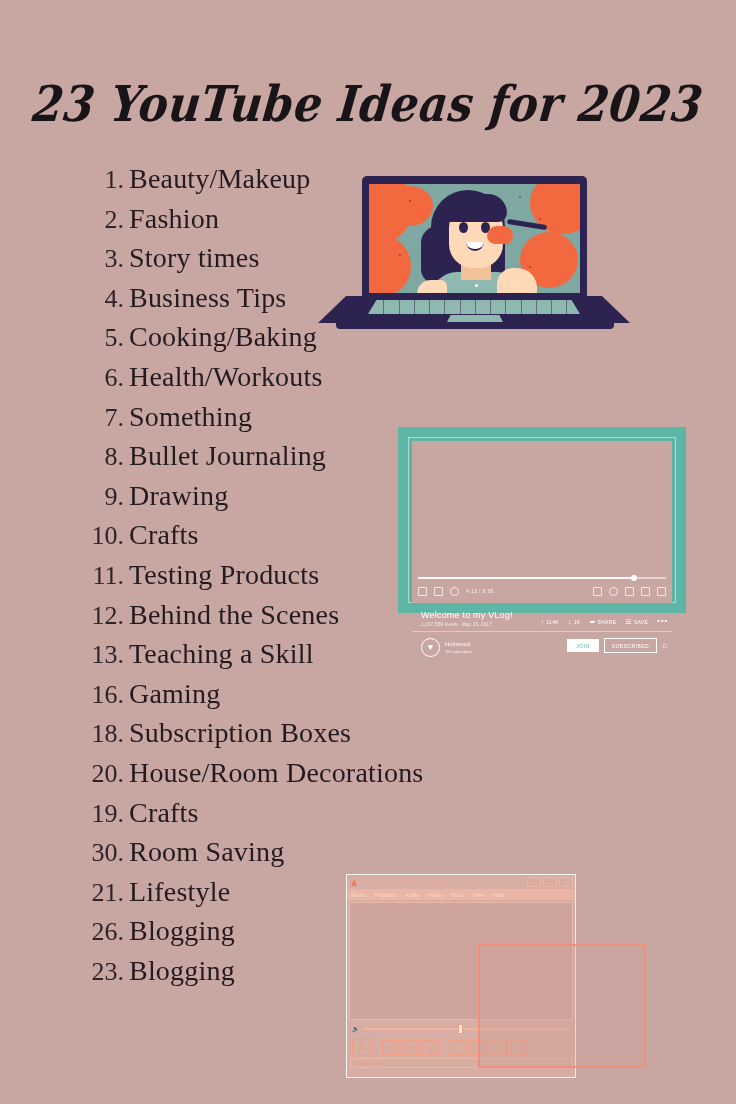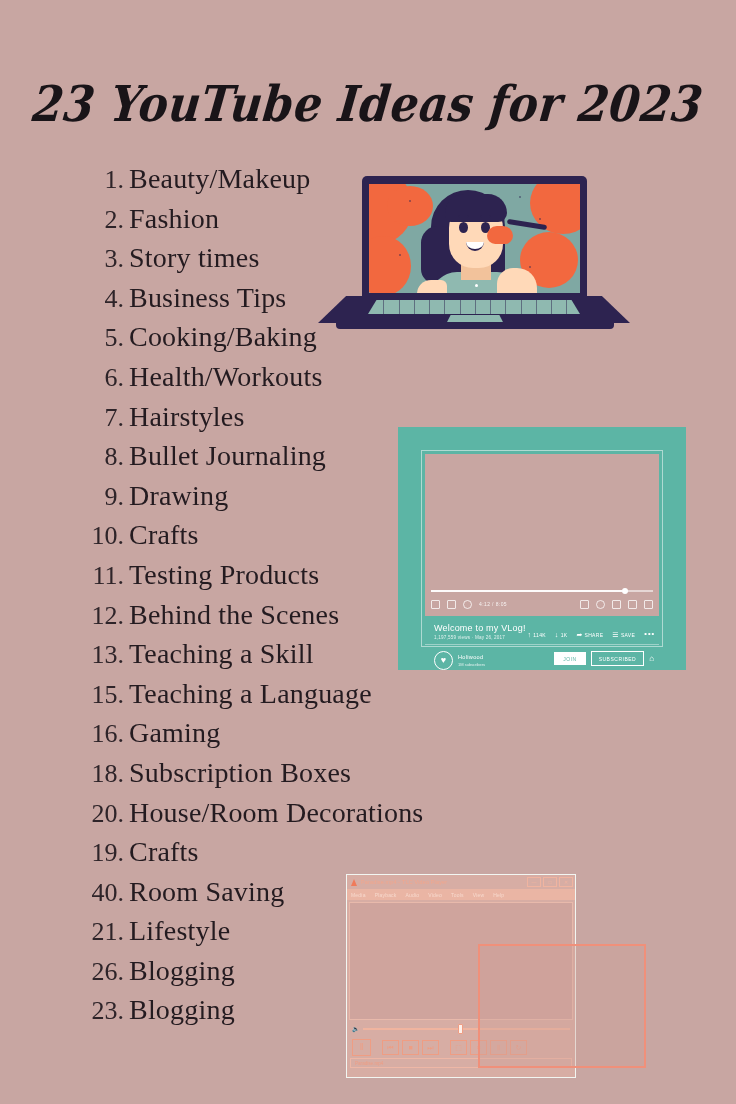--- a/index.html
+++ b/index.html
@@ -178,23 +178,23 @@
     position: absolute; left: 18px; top: 146px; width: 278px; height: 7px;
     background: #2d2350; border-radius: 0 0 4px 4px;
   }
 
   
   .video-card {
     position: absolute;
     left: 398px;
     top: 427px;
     width: 288px;
-    height: 243px;
+    height: 186px;
     background: #5cb5a5;
-    padding: 23px;
+    padding: 10px;
   }
 
   .video-inner {
     position: relative;
     width: 100%;
     height: 100%;
     border: 1px solid rgba(255,255,255,.5);
     display: flex;
     flex-direction: column;
   }
@@ -468,21 +468,21 @@
       <li class="idea-item">
         <span class="idea-num">5.</span>
         <span class="idea-label">Cooking/Baking</span>
       </li>
       <li class="idea-item">
         <span class="idea-num">6.</span>
         <span class="idea-label">Health/Workouts</span>
       </li>
       <li class="idea-item">
         <span class="idea-num">7.</span>
-        <span class="idea-label">Hairstyles</span>
+        <span class="idea-label">Something</span>
       </li>
       <li class="idea-item">
         <span class="idea-num">8.</span>
         <span class="idea-label">Bullet Journaling</span>
       </li>
       <li class="idea-item">
         <span class="idea-num">9.</span>
         <span class="idea-label">Drawing</span>
       </li>
       <li class="idea-item">
@@ -495,41 +495,37 @@
       </li>
       <li class="idea-item">
         <span class="idea-num">12.</span>
         <span class="idea-label">Behind the Scenes</span>
       </li>
       <li class="idea-item">
         <span class="idea-num">13.</span>
         <span class="idea-label">Teaching a Skill</span>
       </li>
       <li class="idea-item">
-        <span class="idea-num">15.</span>
-        <span class="idea-label">Teaching a Language</span>
-      </li>
-      <li class="idea-item">
         <span class="idea-num">16.</span>
         <span class="idea-label">Gaming</span>
       </li>
       <li class="idea-item">
         <span class="idea-num">18.</span>
         <span class="idea-label">Subscription Boxes</span>
       </li>
       <li class="idea-item">
         <span class="idea-num">20.</span>
         <span class="idea-label">House/Room Decorations</span>
       </li>
       <li class="idea-item">
         <span class="idea-num">19.</span>
         <span class="idea-label">Crafts</span>
       </li>
       <li class="idea-item">
-        <span class="idea-num">40.</span>
+        <span class="idea-num">30.</span>
         <span class="idea-label">Room Saving</span>
       </li>
       <li class="idea-item">
         <span class="idea-num">21.</span>
         <span class="idea-label">Lifestyle</span>
       </li>
       <li class="idea-item">
         <span class="idea-num">26.</span>
         <span class="idea-label">Blogging</span>
       </li>

